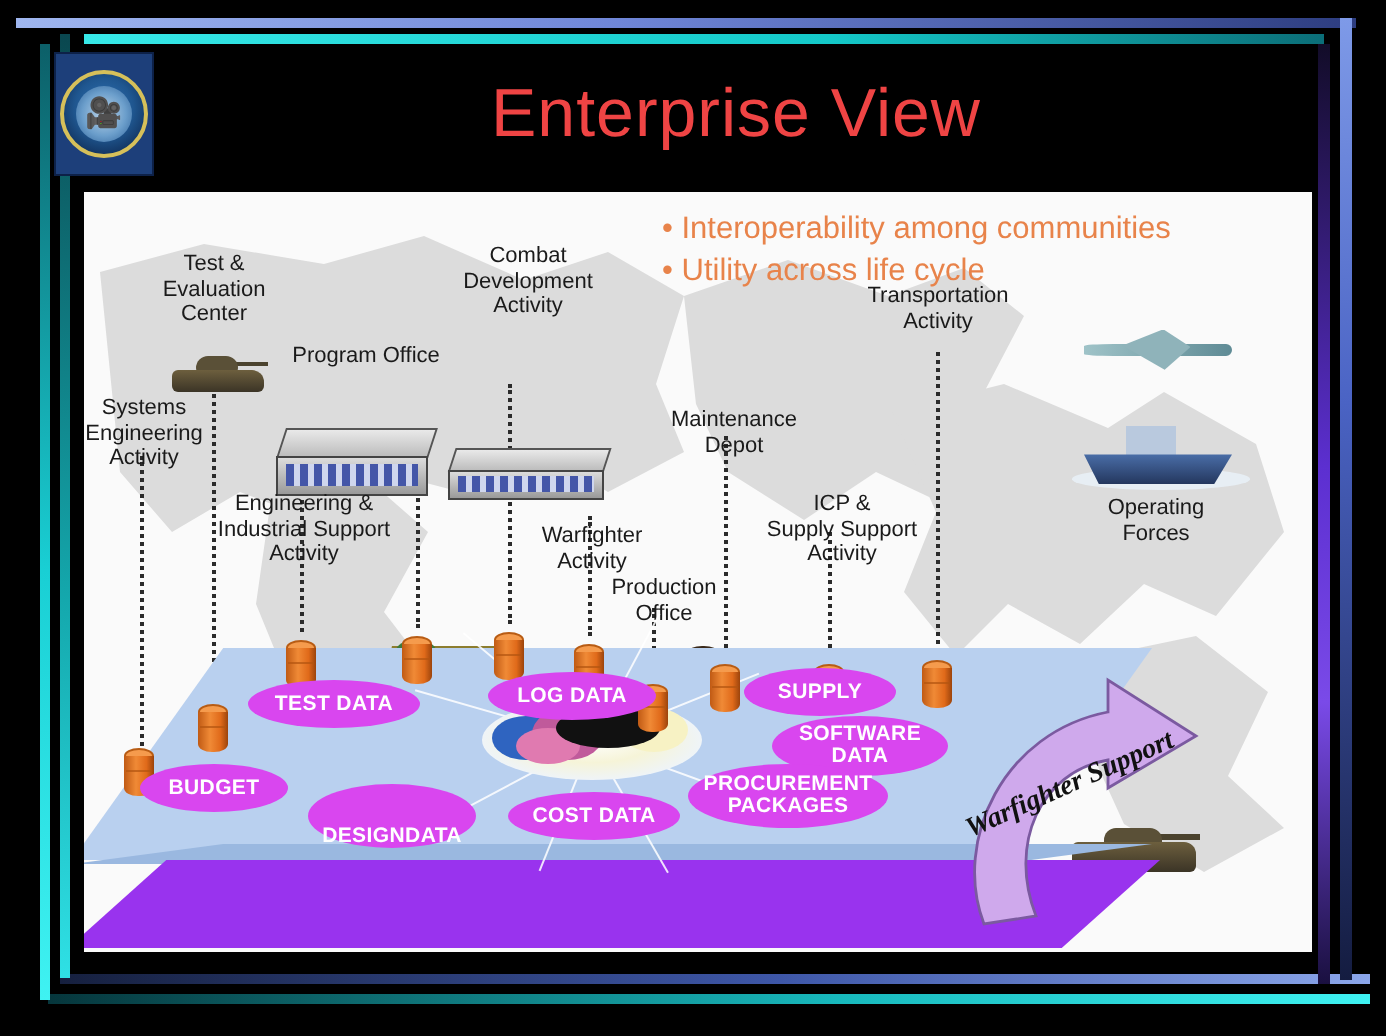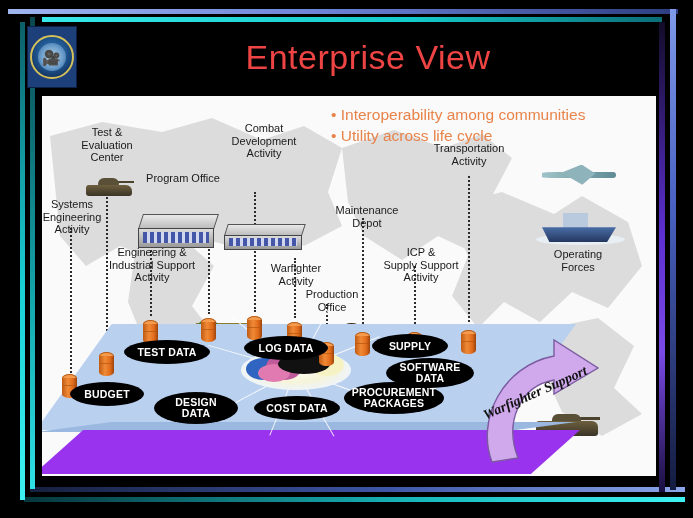--- a/index.html
+++ b/index.html
@@ -173,21 +173,21 @@
   
   .cyl { position:absolute; width:15px; height:26px; }
   .cyl .bdy { position:absolute; left:0; top:4px; width:15px; height:20px;
               background:linear-gradient(90deg,#c05a14,#f08a36 40%,#e06a1a 75%,#9c440c);
               border-radius:0 0 7px 7px/0 0 4px 4px; }
   .cyl .cap { position:absolute; left:0; top:0px; width:15px; height:8px;
               background:#f59b4d; border-radius:50%; border:1px solid #b85c14; }
   .cyl .ln  { position:absolute; left:1px; top:11px; width:13px; height:1px; background:#b25410; opacity:.7;}
 
   
-  .pill { position:absolute; background:#000000; border-radius:50%;
+  .pill { position:absolute; background:#d946ef; border-radius:50%;
           color:#fff; display:flex; align-items:center; justify-content:center;
           text-align:center; font-size:10.5px; font-weight:700; line-height:11px;
           letter-spacing:.2px; }
 
   
   .arrowWrap { position:absolute; left:420px; top:238px; width:190px; height:140px; }
   .wfText { position:absolute; left:22px; top:74px; width:160px;
             transform:rotate(-24deg); transform-origin:left center;
             font-size:14px; font-weight:700; color:#111;
             font-family:"Liberation Serif", serif; font-style:italic; white-space:nowrap; }
@@ -457,21 +457,21 @@
     <div class="pill" style="left:330px; top:238px; width:76px; height:24px;">
       <span>SUPPLY</span>
     </div>
     <div class="pill" style="left:344px; top:262px; width:88px; height:30px; flex-direction:column;">
       <span>SOFTWARE</span>
       <span>DATA</span>
     </div>
     <div class="pill" style="left:28px;  top:286px; width:74px; height:24px;">
       <span>BUDGET</span>
     </div>
-    <div class="pill" style="left:112px; top:296px; width:84px; height:32px; flex-direction:column;">
+    <div class="pill" style="left:112px; top:296px; width:84px; height:32px; flex-direction:row;align-items:flex-end;">
       <span>DESIGN</span>
       <span>DATA</span>
     </div>
     <div class="pill" style="left:212px; top:300px; width:86px; height:24px;">
       <span>COST DATA</span>
     </div>
     <div class="pill" style="left:302px; top:286px; width:100px; height:32px; flex-direction:column;">
       <span>PROCUREMENT</span>
       <span>PACKAGES</span>
     </div>

